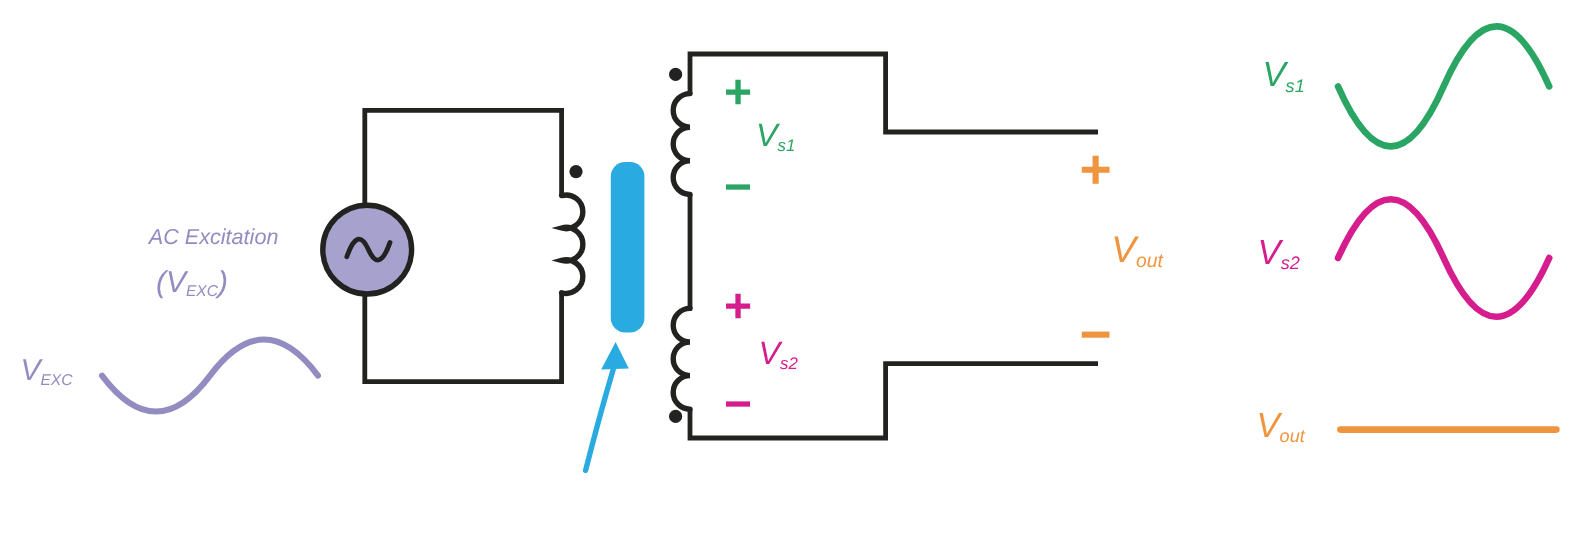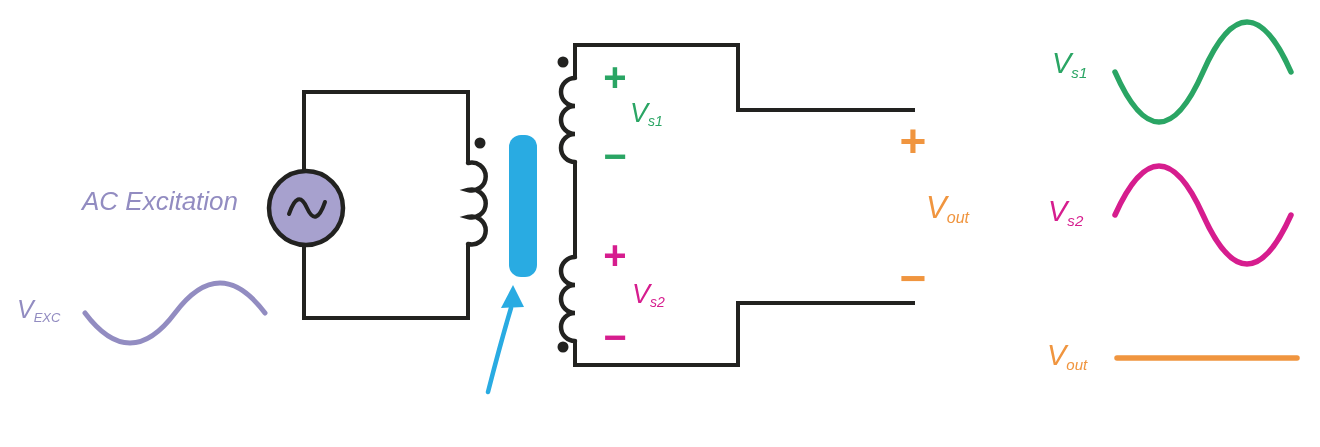--- a/index.html
+++ b/index.html
@@ -77,21 +77,22 @@
     <circle class="dot" cx="563" cy="62" r="5.5"></circle>
     <circle class="dot" cx="563" cy="347" r="5.5"></circle>
 
     <path class="wave w-lavender" d="M85,313 Q130,373 175,313 Q220,253 265,313"></path>
 
     <path class="wave w-green" d="M1115,72 Q1159,172 1203,72 Q1247,-28 1291,72"></path>
     <path class="wave w-pink" d="M1115,215 Q1159,117 1203,215 Q1247,313 1291,215"></path>
     <path class="wave w-orange" d="M1117,358 L1297,358"></path>
   </svg>
 
-  <div class="lbl c-lavender center" style="left:50px; top:188px; width:220px; font-size:26px;"><span>AC Excitation</span></div>
+  <div class="lbl c-lavender center" style="left:68px; top:188px; width:220px; font-size:18px;"><span>AC Excitation</span></div>
+  <div class="lbl c-lavender center" style="left:50px; top:222px; width:220px; font-size:25px;"><span>(V</span><span class="sub">EXC</span><span>)</span></div>
   <div class="lbl c-lavender" style="left:17px; top:296px; font-size:25px;"><span>V</span><span class="sub">EXC</span></div>
 
 
   <div class="sign c-green" style="left:615px; top:77px; font-size:40px;">+</div>
   <div class="lbl c-green" style="left:630px; top:99px; font-size:27px;"><span>V</span><span class="sub">s1</span></div>
   <div class="sign c-green" style="left:615px; top:156px; font-size:40px;">−</div>
 
   <div class="sign c-pink" style="left:615px; top:255px; font-size:40px;">+</div>
   <div class="lbl c-pink" style="left:632px; top:280px; font-size:27px;"><span>V</span><span class="sub">s2</span></div>
   <div class="sign c-pink" style="left:615px; top:337px; font-size:40px;">−</div>

